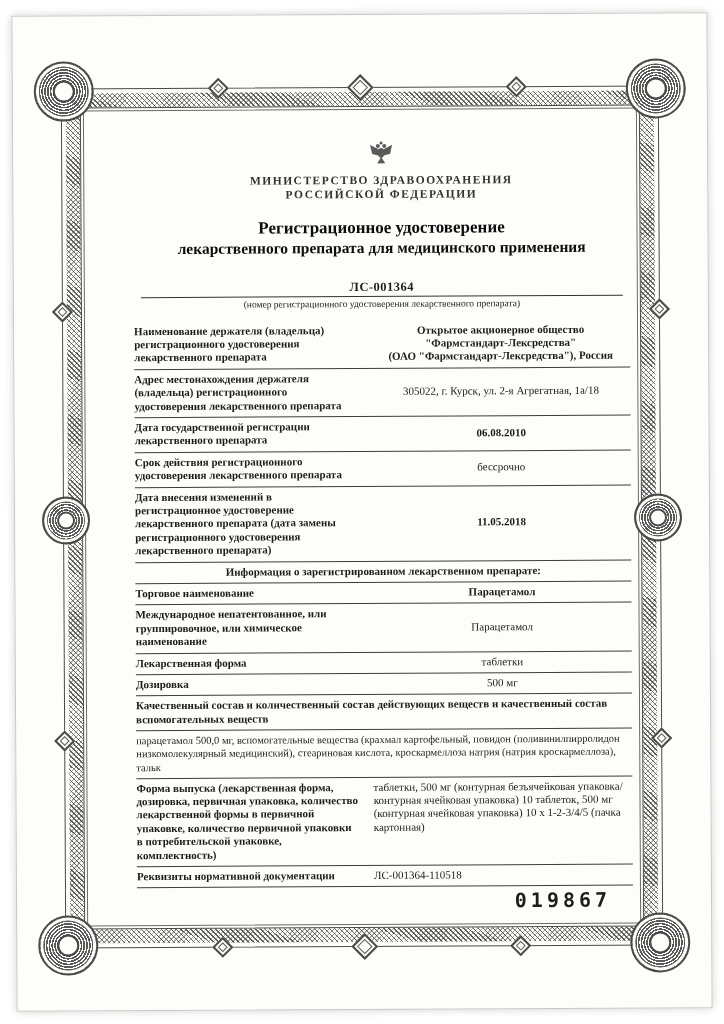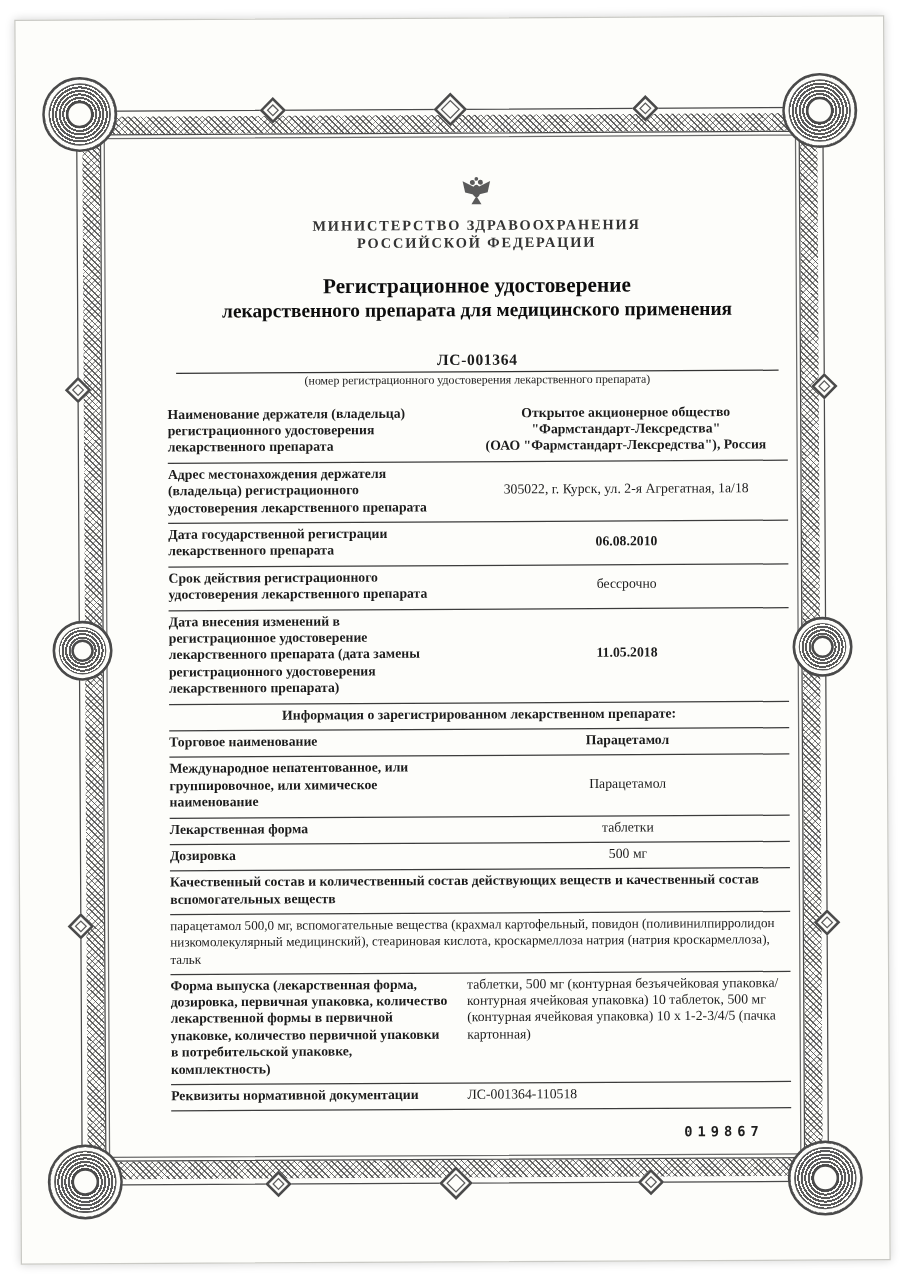--- a/index.html
+++ b/index.html
@@ -66,21 +66,21 @@
   .value{padding-left:4px;}
   .value.center{text-align:center;align-self:center;}
   .value.bold{font-weight:bold;}
   .pre{white-space:pre-line;}
   .full{grid-column:1 / -1;}
   .section-hdr{text-align:center;font-weight:bold;}
   .comp-hdr{font-weight:bold;}
   .comp-text{font-size:10.5px;line-height:1.25;}
   .serial{
     position:absolute;right:100px;bottom:96px;z-index:1;
-    font-family:"DejaVu Sans Mono",monospace;font-size:11px;font-weight:bold;
+    font-family:"DejaVu Sans Mono",monospace;font-size:20px;font-weight:bold;
     letter-spacing:4px;color:#1e1e1e;
   }
 </style>
 </head>
 <body>
 
 <div class="paper">
 
   <div class="frame">
     <div class="frame-band"></div>

